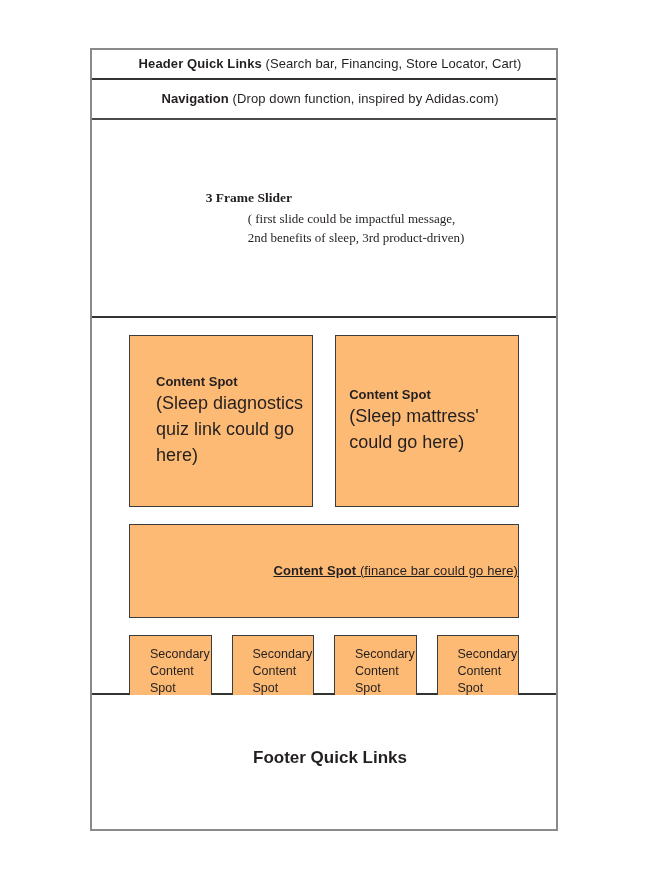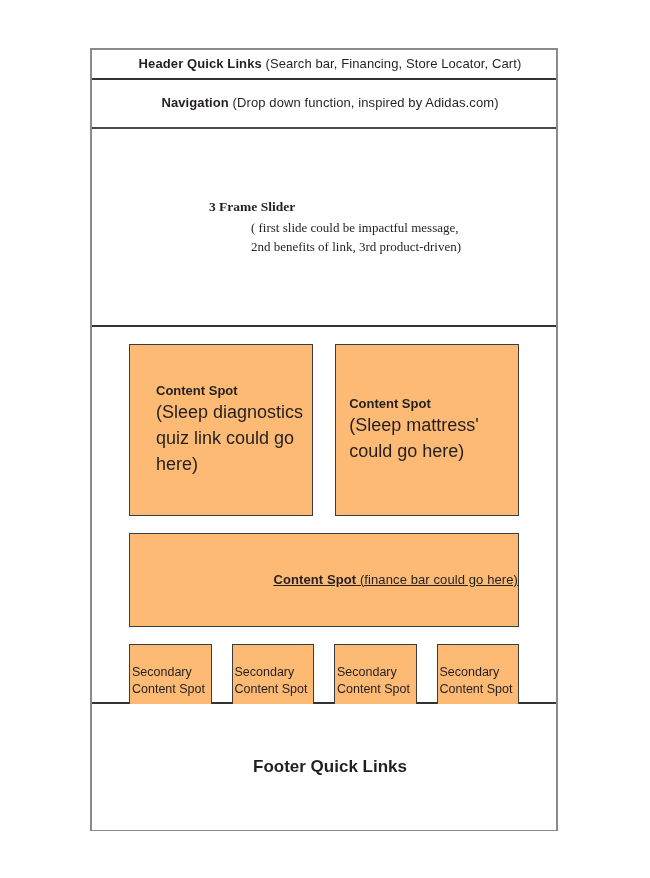--- a/index.html
+++ b/index.html
@@ -35,21 +35,21 @@
     padding-left: 12px;
   }
   .band-header {
     height: 30px;
     border-bottom: 2px solid #333333;
     display: flex;
     align-items: center;
     justify-content: center;
   }
   .band-nav {
-    height: 49px;
+    height: 40px;
     border-bottom: 2px solid #4a4a4a;
     display: flex;
     align-items: center;
     justify-content: center;
   }
   .band-slider {
     height: 198px;
     border-bottom: 2px solid #333333;
     display: flex;
     align-items: center;
@@ -148,21 +148,21 @@
   .secondary-row {
     margin-top: 17px;
     display: flex;
     gap: 20px;
     height: 73px;
   }
   .secondary-spot {
     width: 84px;
     display: flex;
     align-items: center;
-    padding-left: 2px;
+    padding-left: 20px;
     font-size: 12.5px;
     line-height: 1.35;
   }
   .secondary-spot span {
     white-space: pre-line;
   }
 
   .footer-label {
     font-weight: bold;
     font-size: 17px;
@@ -182,21 +182,21 @@
   <div class="band band-nav">
     <div class="line center-line">
       <b>Navigation</b><span> (Drop down function, inspired by Adidas.com)</span>
     </div>
   </div>
 
   <div class="band band-slider">
     <div class="slider-text">
       <div class="slider-title">3 Frame Slider</div>
       <div class="slider-sub">( first slide could be impactful message,</div>
-      <div class="slider-sub">2nd benefits of link, 3rd product-driven)</div>
+      <div class="slider-sub">2nd benefits of sleep, 3rd product-driven)</div>
     </div>
   </div>
 
   <div class="band band-content">
 
     <div class="spot-row">
       <div class="box spot spot-left">
         <div>
           <span class="spot-title">Content Spot</span>
           <span class="spot-body">(Sleep diagnostics

